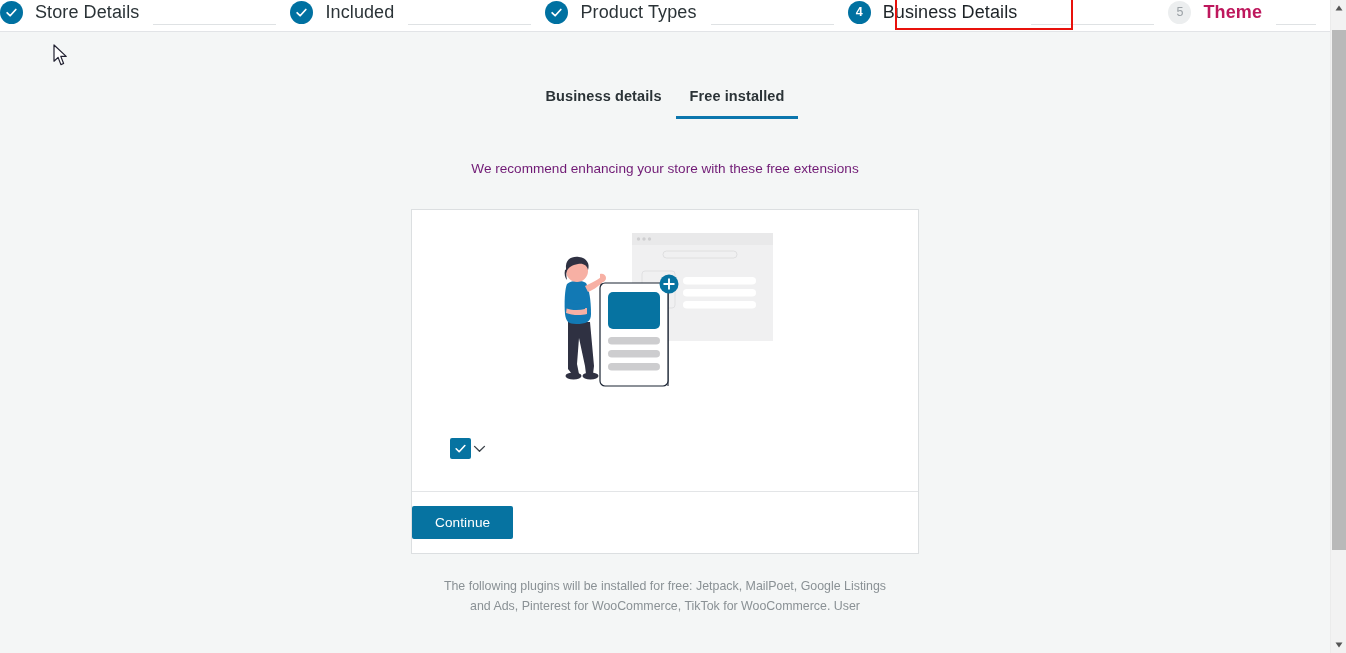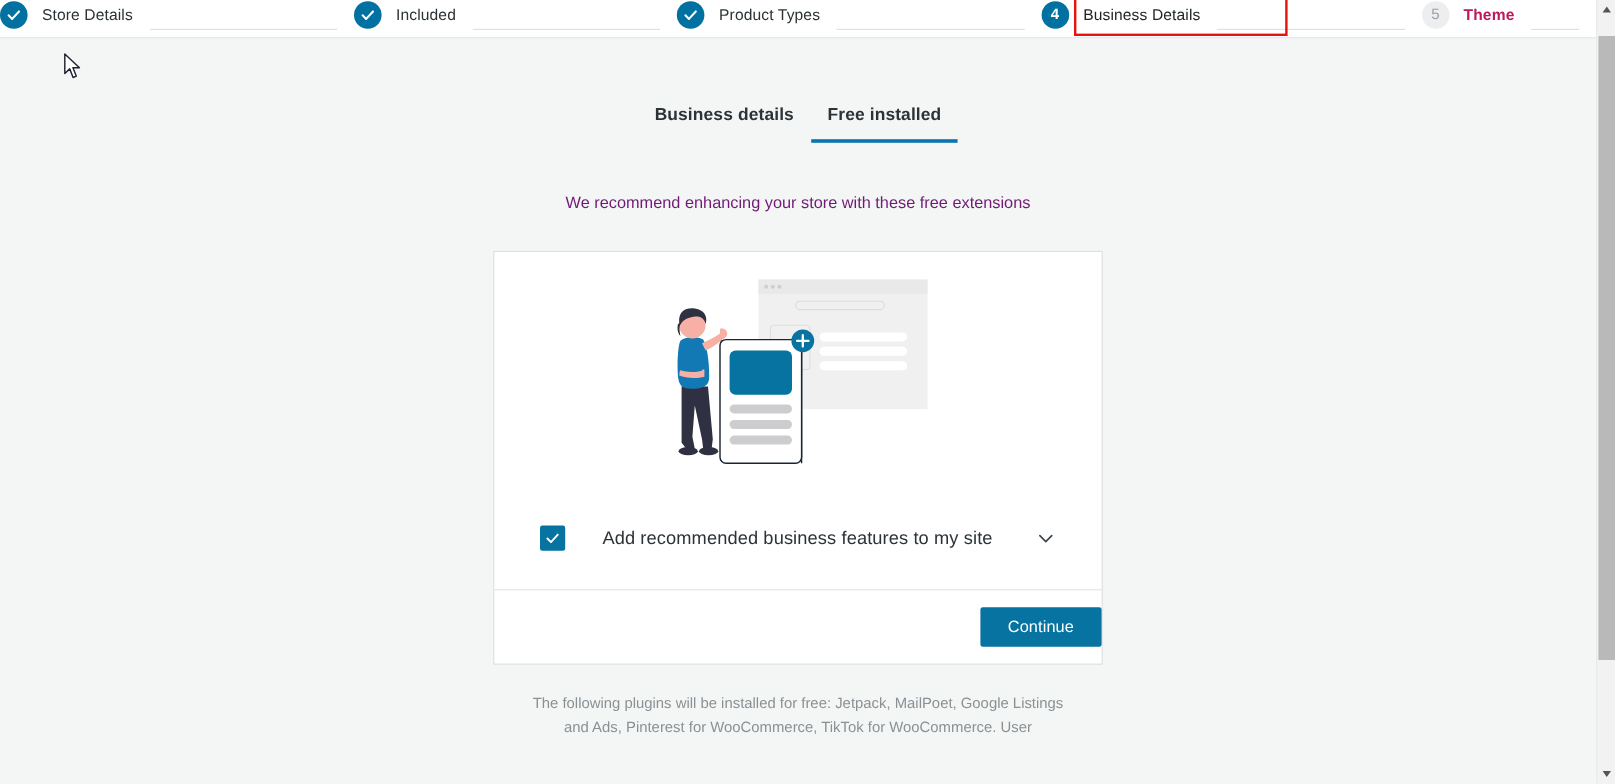--- a/index.html
+++ b/index.html
@@ -69,21 +69,21 @@
   }
 
   .step-circle.pending {
     background: #eceeef;
     color: #9ba1a6;
     font-size: 12.5px;
   }
 
   .step-label {
     margin-left: 12px;
-    font-size: 13px;
+    font-size: 18px;
     color: #2b3337;
     white-space: nowrap;
     letter-spacing: 0.1px;
   }
   .step-label.pending { color: #be185d; font-weight: bold; }
   .step-label.current { color: #1d2327; }
 
   .step-connector {
     flex: 1 1 auto;
     height: 1px;
@@ -198,21 +198,21 @@
     cursor: pointer;
     display: flex;
     align-items: center;
     margin-right: 2px;
   }
 
   #continue-row {
     height: 61px;
     display: flex;
     align-items: center;
-    justify-content: flex-end;
+    justify-content: flex-start;
   }
 
   #continue-button {
     background: #0673a1;
     color: #ffffff;
     border: none;
     font-family: "Liberation Sans", sans-serif;
     font-size: 13.6px;
     padding: 9px 23px;
     border-radius: 2px;
@@ -384,21 +384,20 @@
           <path d="M44 48 C47 47 50 49 50 52 C50 55 47 57 44 56 Z" fill="#f7b0a4"></path>
         </svg>
       </div>
 
       <div id="checkbox-row">
         <span class="cb">
           <svg width="13" height="13" viewBox="0 0 24 24" fill="none" stroke="#ffffff" stroke-width="3" stroke-linecap="round" stroke-linejoin="round">
               <polyline points="4,12.5 9.5,18 20,6.5"></polyline>
             </svg>
         </span>
-        <span id="checkbox-label">Add recommended business features to my site</span>
         <span id="expand-chevron">
           <svg width="17" height="17" viewBox="0 0 24 24" fill="none" stroke="#3c434a" stroke-width="1.9" stroke-linecap="round" stroke-linejoin="round">
               <polyline points="5,9 12,16 19,9"></polyline>
             </svg>
         </span>
       </div>
 
       <div id="continue-row">
         <button id="continue-button">Continue</button>
       </div>

